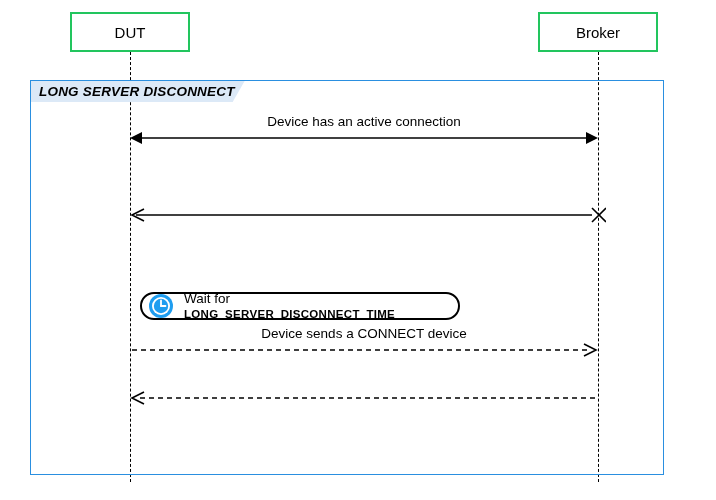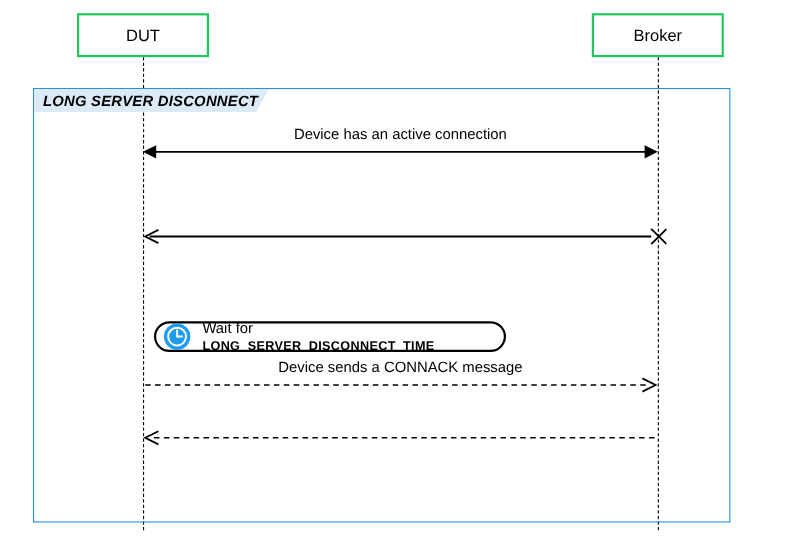--- a/index.html
+++ b/index.html
@@ -139,21 +139,21 @@
         <line x1="13" y1="13" x2="13" y2="7.5" stroke="#fff" stroke-width="1.8" stroke-linecap="round"></line>
         <line x1="13" y1="13" x2="17.5" y2="13" stroke="#fff" stroke-width="1.8" stroke-linecap="round"></line>
       </svg>
     </span>
     <span class="txt">
       <span>Wait for </span><span class="const">LONG_SERVER_DISCONNECT_TIME</span>
     </span>
   </div>
 
   <div class="msg-label" style="left:364px; top:326px;">
-    <span>Device sends a CONNACK message</span>
+    <span>Device sends a CONNECT device</span>
   </div>
   <div class="arrow" style="left:130px; top:342px; width:468px; height:16px;">
     <svg width="468" height="16">
       <line x1="2" y1="8" x2="458" y2="8" stroke="#000" stroke-width="1.4" stroke-dasharray="5 4"></line>
       <polyline points="454,2 466,8 454,14" fill="none" stroke="#000" stroke-width="1.6"></polyline>
     </svg>
   </div>
 
   <div class="arrow" style="left:130px; top:390px; width:468px; height:16px;">
     <svg width="468" height="16">

